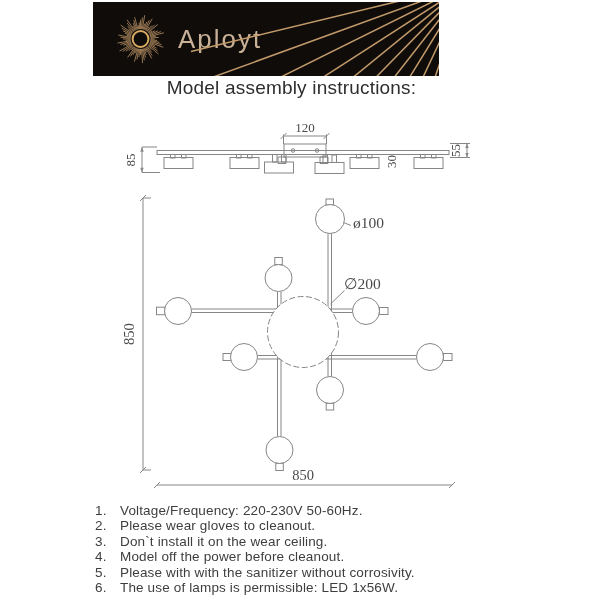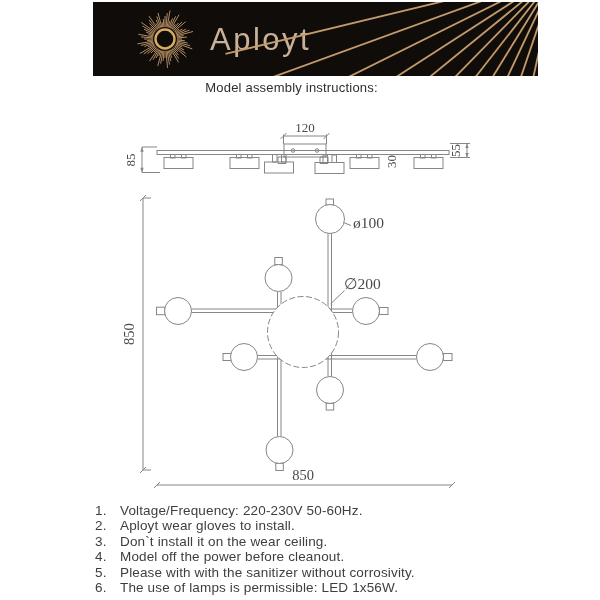--- a/index.html
+++ b/index.html
@@ -1,22 +1,22 @@
 <!DOCTYPE html>
 <html><head>
 <meta charset="utf-8">
 <style>
   html,body{margin:0;padding:0;background:#ffffff;}
   .page{position:relative;width:600px;height:600px;background:#ffffff;overflow:hidden;
         font-family:"Liberation Sans",sans-serif;}
-  .banner{position:absolute;left:93px;top:2px;width:445px;height:74px;background:#0f0c0a;overflow:hidden;}
+  .banner{position:absolute;left:93px;top:2px;width:346px;height:74px;background:#0f0c0a;overflow:hidden;}
   .banner svg{display:block;width:100%;height:100%;}
   .wordmark{font-family:"Liberation Sans",sans-serif;font-weight:400;letter-spacing:2.5px;}
   .title-block{position:absolute;left:0;top:80px;width:583px;text-align:center;
-               color:#2e2e2e;font-size:13px;font-weight:500;line-height:16.5px;letter-spacing:.2px;}
+               color:#2e2e2e;font-size:19px;font-weight:500;line-height:16.5px;letter-spacing:.2px;}
   .title-block p{margin:0;}
   .drawing{position:absolute;left:0;top:0;width:600px;height:600px;}
   .geo{stroke:#868686;stroke-width:1;fill:none;}
   .geow{stroke:#868686;stroke-width:1;fill:#ffffff;}
   .dimtxt{font-family:"Liberation Serif",serif;fill:#4a4a4a;}
   .instructions{position:absolute;left:95px;top:503px;width:430px;color:#3e3e3e;
                 font-size:13.5px;font-weight:500;letter-spacing:.15px;}
   .instr-row{display:flex;line-height:15.4px;}
   .instr-num{width:17px;flex:0 0 17px;margin-right:8px;}
   .instr-text{flex:1;white-space:nowrap;}
@@ -213,21 +213,21 @@
     </g>
   </svg>
 
   <div class="instructions">
     <div class="instr-row">
       <span class="instr-num">1.</span>
       <span class="instr-text">Voltage/Frequency: 220-230V 50-60Hz.</span>
     </div>
     <div class="instr-row">
       <span class="instr-num">2.</span>
-      <span class="instr-text">Aployt wear gloves to install.</span>
+      <span class="instr-text">Please wear gloves to cleanout.</span>
     </div>
     <div class="instr-row">
       <span class="instr-num">3.</span>
       <span class="instr-text">Don`t install it on the wear ceiling.</span>
     </div>
     <div class="instr-row">
       <span class="instr-num">4.</span>
       <span class="instr-text">Model off the power before cleanout.</span>
     </div>
     <div class="instr-row">

